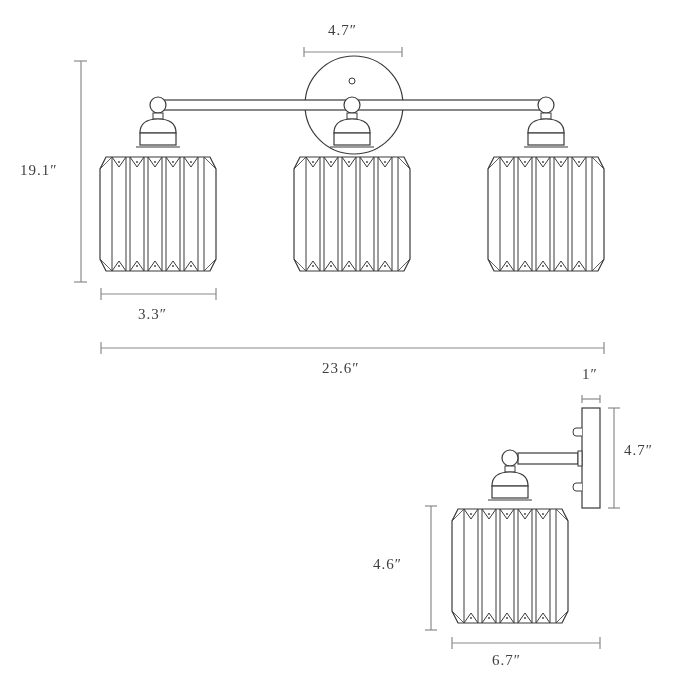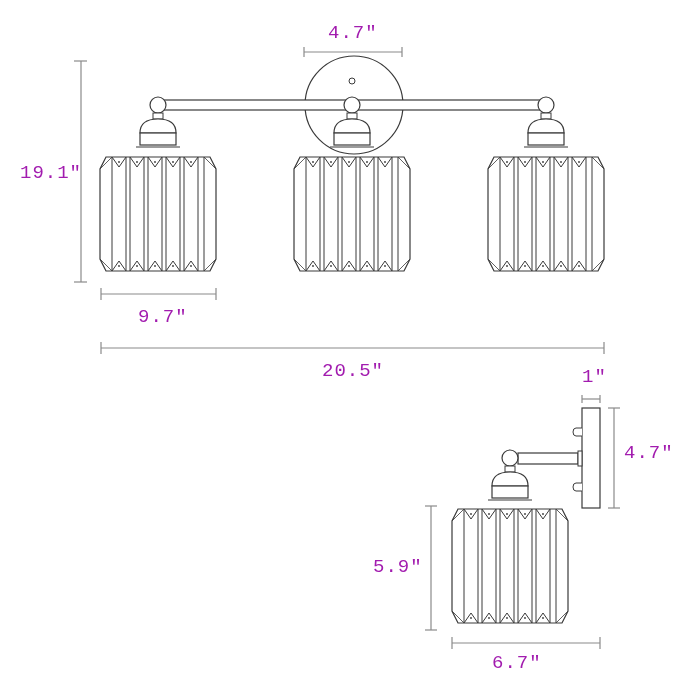--- a/index.html
+++ b/index.html
@@ -1,18 +1,18 @@
 <!DOCTYPE html>
 <html><head>
 <meta charset="utf-8">
 <style>
   html, body { margin:0; padding:0; background:#ffffff; }
   body { width:700px; height:700px; position:relative; overflow:hidden; font-family:"DejaVu Sans", sans-serif; }
   svg { position:absolute; left:0; top:0; }
-  .dim-label { position:absolute; font-family:Liberation Mono, monospace; font-size:19px; color:#a21caf; letter-spacing:1px; white-space:nowrap; }
+  .dim-label { position:absolute; font-family:Liberation Serif, serif; font-size:15px; color:#404040; letter-spacing:1px; white-space:nowrap; }
 </style>
 </head>
 <body>
 
 <svg width="700" height="700" viewBox="0 0 700 700">
   <defs>
 
     <g id="shade">
       <path d="M6 4 L110 4 L116 16 L116 106 L110 118 L6 118 L0 106 L0 16 Z" fill="none" stroke="#3a3a3a" stroke-width="1.2"></path>
       <line x1="12" y1="4" x2="12" y2="118" stroke="#3a3a3a" stroke-width="1"></line>
@@ -133,19 +133,19 @@
       <line x1="425" y1="630" x2="437" y2="630"></line>
 
     <line x1="452" y1="643" x2="600" y2="643"></line>
       <line x1="452" y1="637" x2="452" y2="649"></line>
       <line x1="600" y1="637" x2="600" y2="649"></line>
   </g>
 </svg>
 
 <span class="dim-label" style="left:328px; top:22px;">4.7″</span>
 <span class="dim-label" style="left:20px; top:162px;">19.1″</span>
-<span class="dim-label" style="left:138px; top:306px;">9.7″</span>
-<span class="dim-label" style="left:322px; top:360px;">20.5″</span>
+<span class="dim-label" style="left:138px; top:306px;">3.3″</span>
+<span class="dim-label" style="left:322px; top:360px;">23.6″</span>
 
 <span class="dim-label" style="left:582px; top:366px;">1″</span>
 <span class="dim-label" style="left:624px; top:442px;">4.7″</span>
-<span class="dim-label" style="left:373px; top:556px;">5.9″</span>
+<span class="dim-label" style="left:373px; top:556px;">4.6″</span>
 <span class="dim-label" style="left:492px; top:652px;">6.7″</span>
 
 </body></html>

